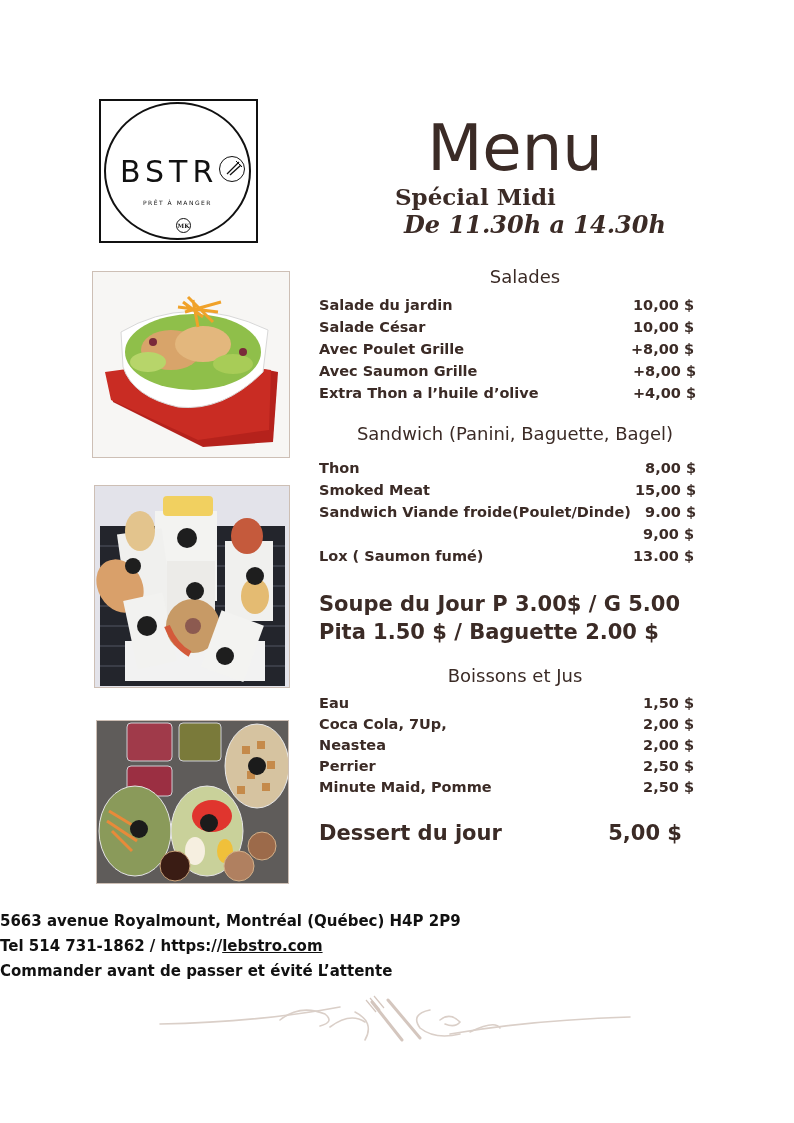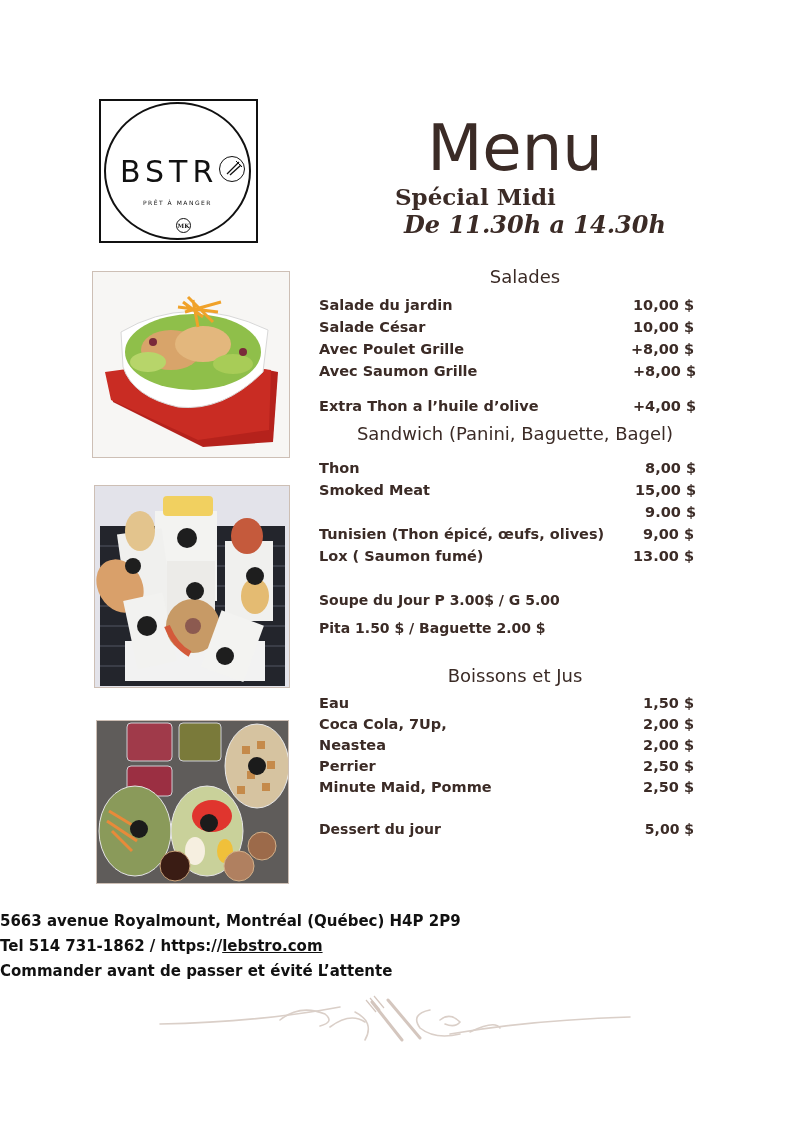--- a/index.html
+++ b/index.html
@@ -132,21 +132,21 @@
       color: #3b2b26;
       white-space: nowrap;
     }
     .item-name { position: absolute; left: 0; top: 0; }
     .item-price { position: absolute; right: 0; top: 0; }
 
     .big-line {
       position: absolute;
       left: 319px;
       font-weight: bold;
-      font-size: 14px;
+      font-size: 21px;
       color: #3b2b26;
       white-space: nowrap;
     }
 
     
     .footer-line {
       position: absolute;
       left: 0; width: 794px;
       font-weight: bold;
       font-size: 15px;
@@ -275,40 +275,40 @@
   <span class="item-price" style="right:2px">10,00 $</span>
 </div>
 <div class="item-row" style="top:341px;">
   <span class="item-name">Avec Poulet Grille</span>
   <span class="item-price" style="right:2px">+8,00 $</span>
 </div>
 <div class="item-row" style="top:363px;">
   <span class="item-name">Avec Saumon Grille</span>
   <span class="item-price">+8,00 $</span>
 </div>
-<div class="item-row" style="top:398px;text-align:center;">
+<div class="item-row" style="top:385px;text-align:center;">
   <span class="item-name">Extra Thon a l’huile d’olive</span>
   <span class="item-price">+4,00 $</span>
 </div>
 
 <div class="abs section-title" style="left:318px; top:423px; width:394px;">Sandwich (Panini, Baguette, Bagel)</div>
 
 <div class="item-row" style="top:460px;">
   <span class="item-name">Thon</span>
   <span class="item-price">8,00 $</span>
 </div>
 <div class="item-row" style="top:482px;">
   <span class="item-name">Smoked Meat</span>
   <span class="item-price">15,00 $</span>
 </div>
 <div class="item-row" style="top:504px;">
+  <span class="item-name">Sandwich Viande froide(Poulet/Dinde)</span>
   <span class="item-price">9.00 $</span>
 </div>
 <div class="item-row" style="top:526px;">
-  <span class="item-name">Tunisien (Thon épicé, œufs, olives)</span>
   <span class="item-price" style="right:2px">9,00 $</span>
 </div>
 <div class="item-row" style="top:548px;">
   <span class="item-name">Lox ( Saumon fumé)</span>
   <span class="item-price" style="right:2px">13.00 $</span>
 </div>
 
 <div class="big-line" style="top:592px;">Soupe du Jour  P 3.00$ / G 5.00</div>
 <div class="big-line" style="top:620px;">Pita 1.50 $ / Baguette 2.00 $</div>
 
@@ -329,21 +329,21 @@
 <div class="item-row" style="top:758px;">
   <span class="item-name">Perrier</span>
   <span class="item-price" style="right:2px">2,50 $</span>
 </div>
 <div class="item-row" style="top:779px;">
   <span class="item-name">Minute Maid, Pomme</span>
   <span class="item-price" style="right:2px">2,50 $</span>
 </div>
 
 <div class="big-line" style="top:821px;">Dessert du jour</div>
-<div class="big-line" style="top:821px; left:auto; right:100px;">5,00 $</div>
+<div class="big-line" style="top:821px; left:auto; right:112px;">5,00 $</div>
 
 <div class="footer-line" style="top:912px;">5663 avenue Royalmount, Montréal (Québec) H4P 2P9</div>
 <div class="footer-line" style="top:937px;">
   <span>Tel 514 731-1862 / https://</span><a class="footer-link" style="color:#111">lebstro.com</a>
 </div>
 <div class="footer-line" style="top:962px;">Commander avant de passer et évité L’attente</div>
 
 <div class="abs" style="left:150px; top:992px; width:490px; height:55px;">
   <svg width="490" height="55" viewBox="0 0 490 55">
     <g fill="none" stroke="#dacfc8" stroke-width="1.6" stroke-linecap="round">

